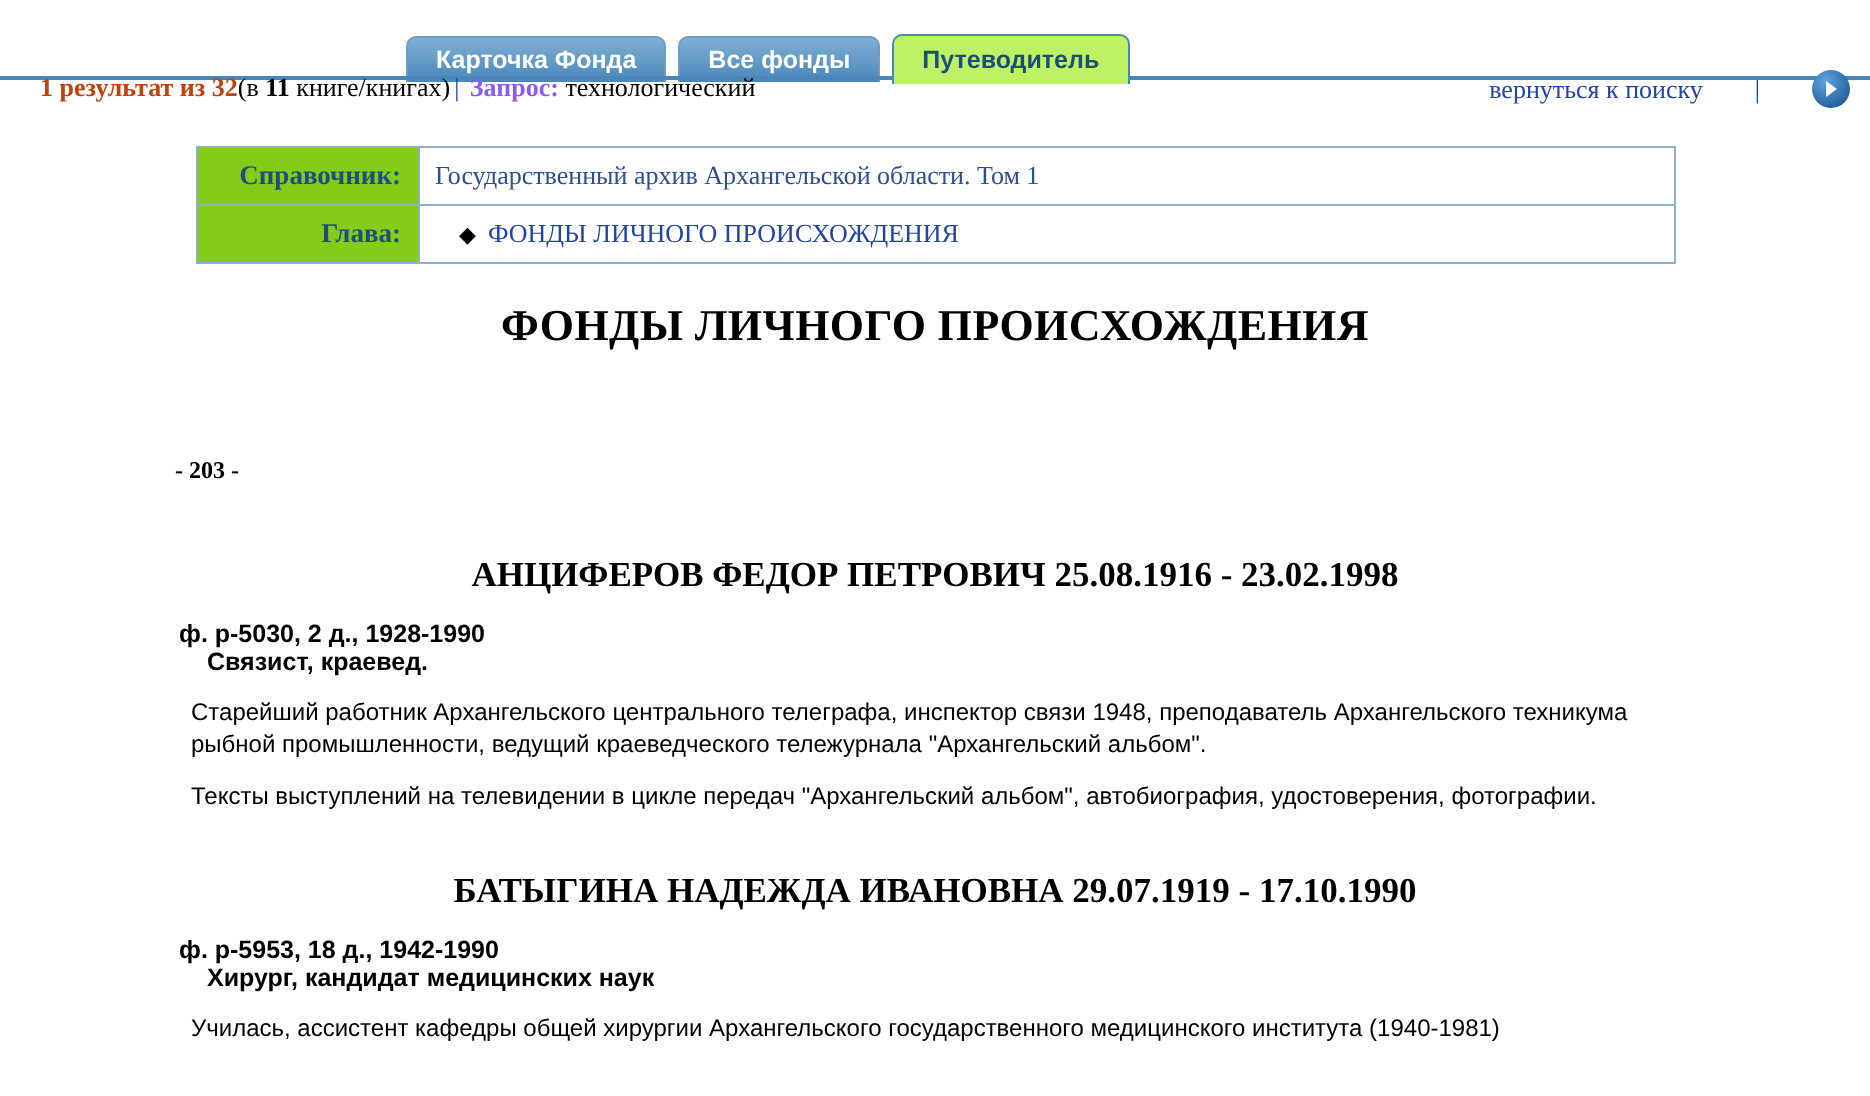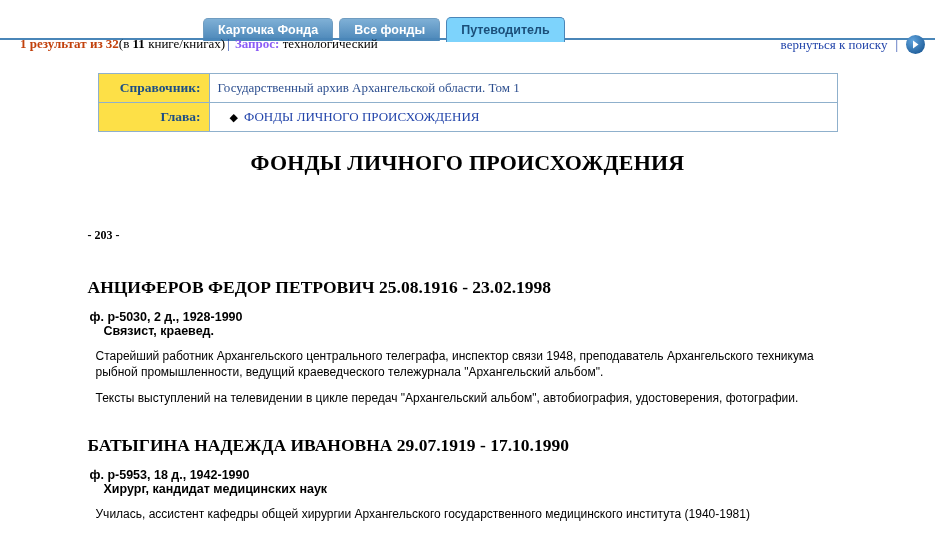--- a/index.html
+++ b/index.html
@@ -42,21 +42,21 @@
     font-size: 12.5px;
     font-weight: bold;
     color: #ffffff;
     background: #5b93c0;
     background: linear-gradient(to bottom, #7fb0d6 0%, #4a86b8 100%);
     white-space: nowrap;
     cursor: pointer;
   }
   .tab.active {
     color: #1b4f7a;
-    background: #7dd3fc;
+    background: #bef264;
     border-color: #4a86b8;
     height: 24px;
     line-height: 24px;
     position: relative;
     top: 1px;
     z-index: 3;
     text-align: right;
   }
   .tab-underline {
     position: absolute;
@@ -95,21 +95,21 @@
     color: #8b5cf6;
     font-weight: bold;
     text-align: center;
   }
   .infobar-right {
     position: absolute;
     right: 10px;
     top: 2px;
     display: flex;
     align-items: center;
-    gap: 8px;
+    gap: 26px;
   }
   .back-link {
     color: #2244aa;
     font-family: "Liberation Serif", serif;
     font-size: 13px;
     text-decoration: none;
     cursor: pointer;
   }
   .bar-sep {
     color: #2244aa;
@@ -137,21 +137,21 @@
     font-family: "Liberation Serif", serif;
   }
   .hdr-table td {
     border: 1px solid #8fb0cc;
     padding: 6px 8px;
     vertical-align: middle;
   }
   .hdr-label {
     width: 94px;
     text-align: right;
-    background: #fde047;
+    background: #84cc16;
     color: #1c4e86;
     font-weight: bold;
     font-size: 13.5px;
     white-space: nowrap;
   }
   .hdr-value {
     background: #ffffff;
     color: #2d4f8f;
     font-size: 13px;
   }
@@ -187,21 +187,21 @@
     text-align: left;
     font-family: "Liberation Serif", serif;
     font-size: 12px;
     font-weight: bold;
     margin-top: 52px;
   }
   .entry {
     margin-top: 34px;
   }
   .entry-name {
-    text-align: left;
+    text-align: center;
     font-family: "Liberation Serif", serif;
     font-size: 17.5px;
     font-weight: bold;
     color: #000000;
   }
   .entry-fond {
     margin-top: 12px;
     font-family: "Liberation Sans", sans-serif;
     font-size: 12.5px;
     font-weight: bold;

